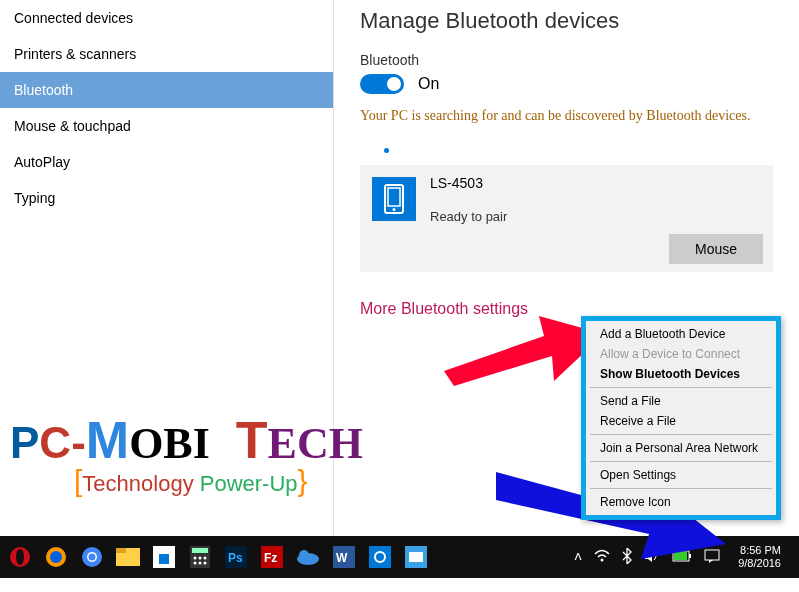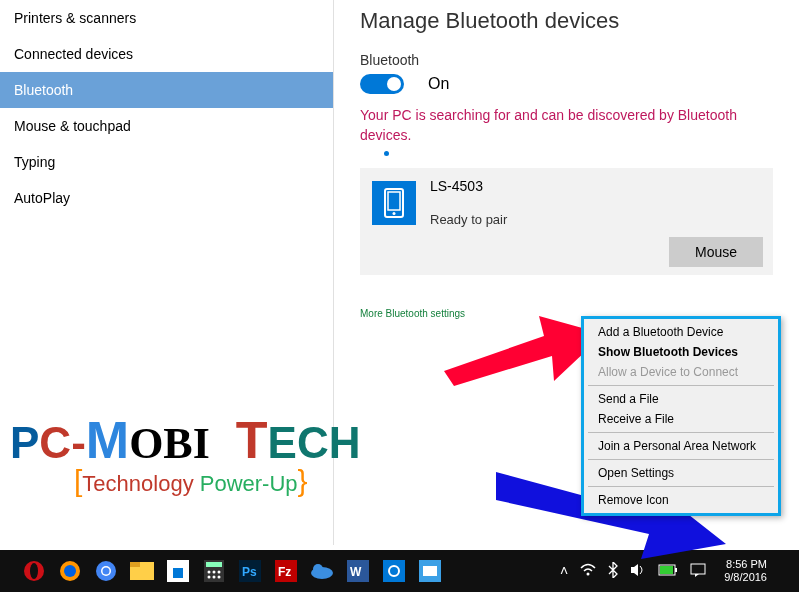--- a/index.html
+++ b/index.html
@@ -4,74 +4,74 @@
 <style>
 * { box-sizing: border-box; margin: 0; padding: 0; font-family: "Segoe UI", Arial, sans-serif; }
 body { background: #fff; width: 799px; height: 592px; overflow: hidden; position: relative; }
 .container { display: flex; height: 545px; }
 .sidebar { width: 334px; background: #fff; border-right: 1px solid #e0e0e0; }
 .sidebar-item { padding: 10px 14px; font-size: 14px; color: #000; cursor: pointer; }
 .sidebar-item.active { background: #6aa1d8; color: #fff; }
 .main { flex: 1; padding: 8px 26px 0 26px; position: relative; }
 .page-title { font-size: 22px; font-weight: 400; color: #333; margin-bottom: 18px; }
 .subtitle { font-size: 14px; color: #333; margin-bottom: 6px; }
-.toggle-row { display: flex; align-items: center; gap: 24px; margin-bottom: 12px; }
+.toggle-row { display: flex; align-items: center; gap: 14px; margin-bottom: 12px; }
 .toggle { width: 44px; height: 20px; background: #0078d7; border-radius: 10px; position: relative; cursor: pointer; }
 .toggle::after { content: ""; position: absolute; right: 3px; top: 3px; width: 14px; height: 14px; background: #fff; border-radius: 50%; }
-.status-text { font-size: 14px; color: #be185d; line-height: 1.4; margin-bottom: 6px; }
+.status-text { font-size: 14px; color: #a16207; line-height: 1.4; margin-bottom: 22px; font-family: Liberation Serif, serif; }
 .spinner-dot { width: 5px; height: 5px; background: #0078d7; border-radius: 50%; margin: 4px 0 12px 24px; }
 .device-card { background: #f2f2f2; padding: 10px 12px 48px 12px; position: relative; margin-bottom: 28px; }
 .device-row { display: flex; align-items: center; gap: 14px; }
 .device-icon { width: 44px; height: 44px; background: #0078d7; display: flex; align-items: center; justify-content: center; }
 .device-info { display: flex; flex-direction: column; gap: 18px; }
 .device-name { font-size: 14px; color: #000; }
 .device-status { font-size: 13px; color: #333; text-align: right; }
 .pair-btn { position: absolute; right: 10px; bottom: 8px; width: 94px; height: 30px; background: #ccc; border: none; font-size: 14px; cursor: pointer; }
 .related-title { font-size: 20px; font-weight: 400; color: #333; margin-bottom: 10px; }
-.link { color: #15803d; font-size: 10px; cursor: pointer; }
-.context-menu { position: absolute; left: 581px; top: 316px; width: 200px; background: #f0f0f0; border: 3px solid #0ea5e9; box-shadow: 2px 2px 6px rgba(0,0,0,0.3); padding: 3px 0; z-index: 10; }
+.link { color: #be185d; font-size: 16px; cursor: pointer; }
+.context-menu { position: absolute; left: 581px; top: 316px; width: 200px; background: #f0f0f0; border: 5px solid #0ea5e9; box-shadow: 2px 2px 6px rgba(0,0,0,0.3); padding: 3px 0; z-index: 10; }
 .menu-item { padding: 3px 14px; font-size: 12px; color: #000; cursor: pointer; }
 .menu-item.disabled { color: #999; cursor: default; }
 .menu-item.bold { font-weight: 600; }
 .menu-sep { height: 1px; background: #bbb; margin: 3px 4px; }
-.taskbar { position: absolute; left: 0; bottom: 0; width: 100%; height: 42px; background: #101010; display: flex; align-items: center; padding: 0 16px; z-index: 5; }
+.taskbar { position: absolute; left: 0; bottom: 14px; width: 100%; height: 42px; background: #101010; display: flex; align-items: center; padding: 0 2px; z-index: 5; }
 .tb-chunk { display: flex; align-items: center; height: 100%; }
 .tb-icon { width: 34px; height: 34px; display: flex; align-items: center; justify-content: center; margin: 0 1px; cursor: pointer; }
 .tb-spacer { flex: 1; }
 .tray { display: flex; align-items: center; gap: 12px; color: #fff; padding-right: 10px; }
 .tray-icon { font-size: 14px; cursor: pointer; color: #fff; }
 .clock { font-size: 11px; color: #fff; text-align: right; line-height: 1.2; padding: 0 6px; }
 .arrow { position: absolute; z-index: 8; }
 .arrow-red { left: 444px; top: 316px; }
 .arrow-blue { left: 496px; top: 454px; }
 .watermark { position: absolute; left: 10px; top: 410px; z-index: 6; pointer-events: none; }
 .wm-main { font-family: "Comic Sans MS", cursive; font-size: 44px; font-weight: 700; }
 .wm-sub { font-family: "Comic Sans MS", cursive; font-size: 22px; margin-left: 64px; margin-top: -6px; }
 .wm-p { color: #055c9d; }
 .wm-c { color: #c0392b; }
 .wm-dash { color: #c0392b; }
 .wm-m { color: #2e86de; font-size: 52px; }
 .wm-obi { color: #000000; font-family: Liberation Serif, serif; }
 .wm-t { color: #c0392b; font-size: 52px; }
-.wm-ech { color: #0f766e; }
+.wm-ech { color: #701a75; font-family: Liberation Serif, serif; }
 .wm-bracket { color: #ff8c00; font-size: 30px; }
 .wm-tech { color: #c0392b; }
 .wm-pow { color: #27ae60; }
 </style>
 </head>
 <body>
 
 <div class="container">
   <div class="sidebar">
+    <div class="sidebar-item">Connected devices</div>
     <div class="sidebar-item">Printers &amp; scanners</div>
-    <div class="sidebar-item">Connected devices</div>
     <div class="sidebar-item active">Bluetooth</div>
     <div class="sidebar-item">Mouse &amp; touchpad</div>
+    <div class="sidebar-item">AutoPlay</div>
     <div class="sidebar-item">Typing</div>
-    <div class="sidebar-item">AutoPlay</div>
   </div>
 
   <div class="main">
     <h1 class="page-title">Manage Bluetooth devices</h1>
     <div class="subtitle">Bluetooth</div>
     <div class="toggle-row">
       <div class="toggle"></div>
       <span>On</span>
     </div>
     <div class="status-text">Your PC is searching for and can be discovered by Bluetooth devices.</div>
@@ -93,22 +93,22 @@
       </div>
       <button class="pair-btn">Mouse</button>
     </div>
 
     <a class="link">More Bluetooth settings</a>
   </div>
 </div>
 
 <div class="context-menu">
   <div class="menu-item">Add a Bluetooth Device</div>
+  <div class="menu-item disabled">Allow a Device to Connect</div>
   <div class="menu-item bold">Show Bluetooth Devices</div>
-  <div class="menu-item disabled">Allow a Device to Connect</div>
   <div class="menu-sep"></div>
   <div class="menu-item">Send a File</div>
   <div class="menu-item">Receive a File</div>
   <div class="menu-sep"></div>
   <div class="menu-item">Join a Personal Area Network</div>
   <div class="menu-sep"></div>
   <div class="menu-item">Open Settings</div>
   <div class="menu-sep"></div>
   <div class="menu-item">Remove Icon</div>
 </div>

